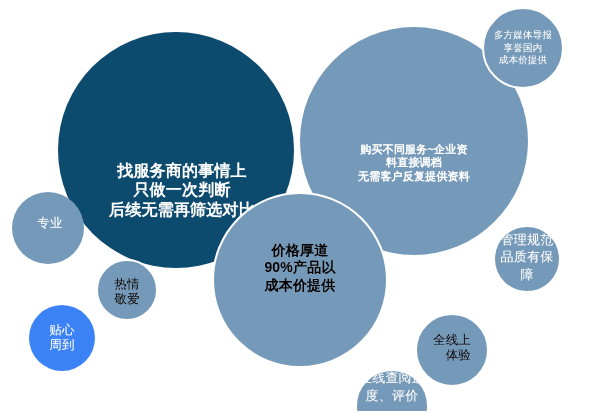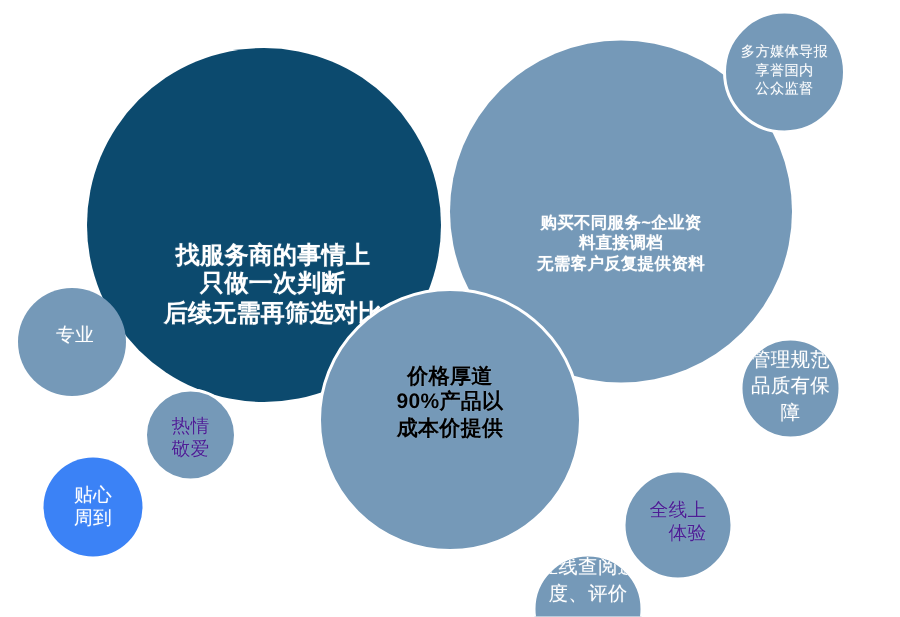--- a/index.html
+++ b/index.html
@@ -65,38 +65,38 @@
 无需客户反复提供资料</span>
     </div>
     <div class="bubble tier-md ring" style="left: 212px; top: 192px; width: 176px; height: 176px; background: rgb(117, 153, 184); z-index: 5; border-color: rgb(255, 255, 255);">
       <span class="txt" style="color: #000000; transform: translate(0px, -12px);">价格厚道
 90%产品以
 成本价提供</span>
     </div>
     <div class="bubble tier-xs ring" style="left: 482px; top: 7px; width: 82px; height: 82px; background: rgb(117, 153, 184); z-index: 4; border-color: rgb(255, 255, 255);">
       <span class="txt" style="color: rgb(255, 255, 255); transform: translate(0px, 0px);">多方媒体导报
 享誉国内
-公众监督</span>
+成本价提供</span>
     </div>
     <div class="bubble tier-sm" style="left: 12px; top: 192px; width: 72px; height: 72px; background: rgb(117, 153, 184); z-index: 6;">
       <span class="txt" style="color: rgb(255, 255, 255); transform: translate(2px, -4px);">专业</span>
     </div>
     <div class="bubble tier-sm ring" style="left: 96px; top: 259px; width: 62px; height: 62px; background: rgb(117, 153, 184); z-index: 6; border-color: rgb(255, 255, 255);">
-      <span class="txt" style="color: #4c1d95; transform: translate(0px, 2px);">热情
+      <span class="txt" style="color: #000000; transform: translate(0px, 2px);">热情
 敬爱</span>
     </div>
     <div class="bubble tier-sm" style="left: 29px; top: 305px; width: 66px; height: 66px; background: #3b82f6; z-index: 6;">
       <span class="txt" style="color: rgb(255, 255, 255); transform: translate(0px, 0px);">贴心
 周到</span>
     </div>
     <div class="bubble tier-xxs ring" style="left: 493px; top: 225px; width: 68px; height: 68px; background: rgb(117, 153, 184); z-index: 6; border-color: rgb(255, 255, 255);">
       <span class="txt" style="color: rgb(255, 255, 255); transform: translate(0px, -2px);">管理规范
 品质有保障</span>
     </div>
     <div class="bubble tier-sm ring" style="left: 415px; top: 313px; width: 74px; height: 74px; background: rgb(117, 153, 184); z-index: 6; border-color: rgb(255, 255, 255);">
-      <span class="txt" style="color: #4c1d95; transform: translate(0px, -2px);">全线上
+      <span class="txt" style="color: #000000; transform: translate(0px, -2px);">全线上
 体验</span>
     </div>
     <div class="bubble tier-xxs ring" style="left: 355px; top: 369px; width: 74px; height: 74px; background: rgb(117, 153, 184); z-index: 6; border-color: rgb(255, 255, 255);">
       <span class="txt" style="color: rgb(255, 255, 255); transform: translate(0px, -18px); font-family: Liberation Mono, monospace;">在线查阅进
 度、评价</span>
     </div>
   </div>
 
 </body></html>

